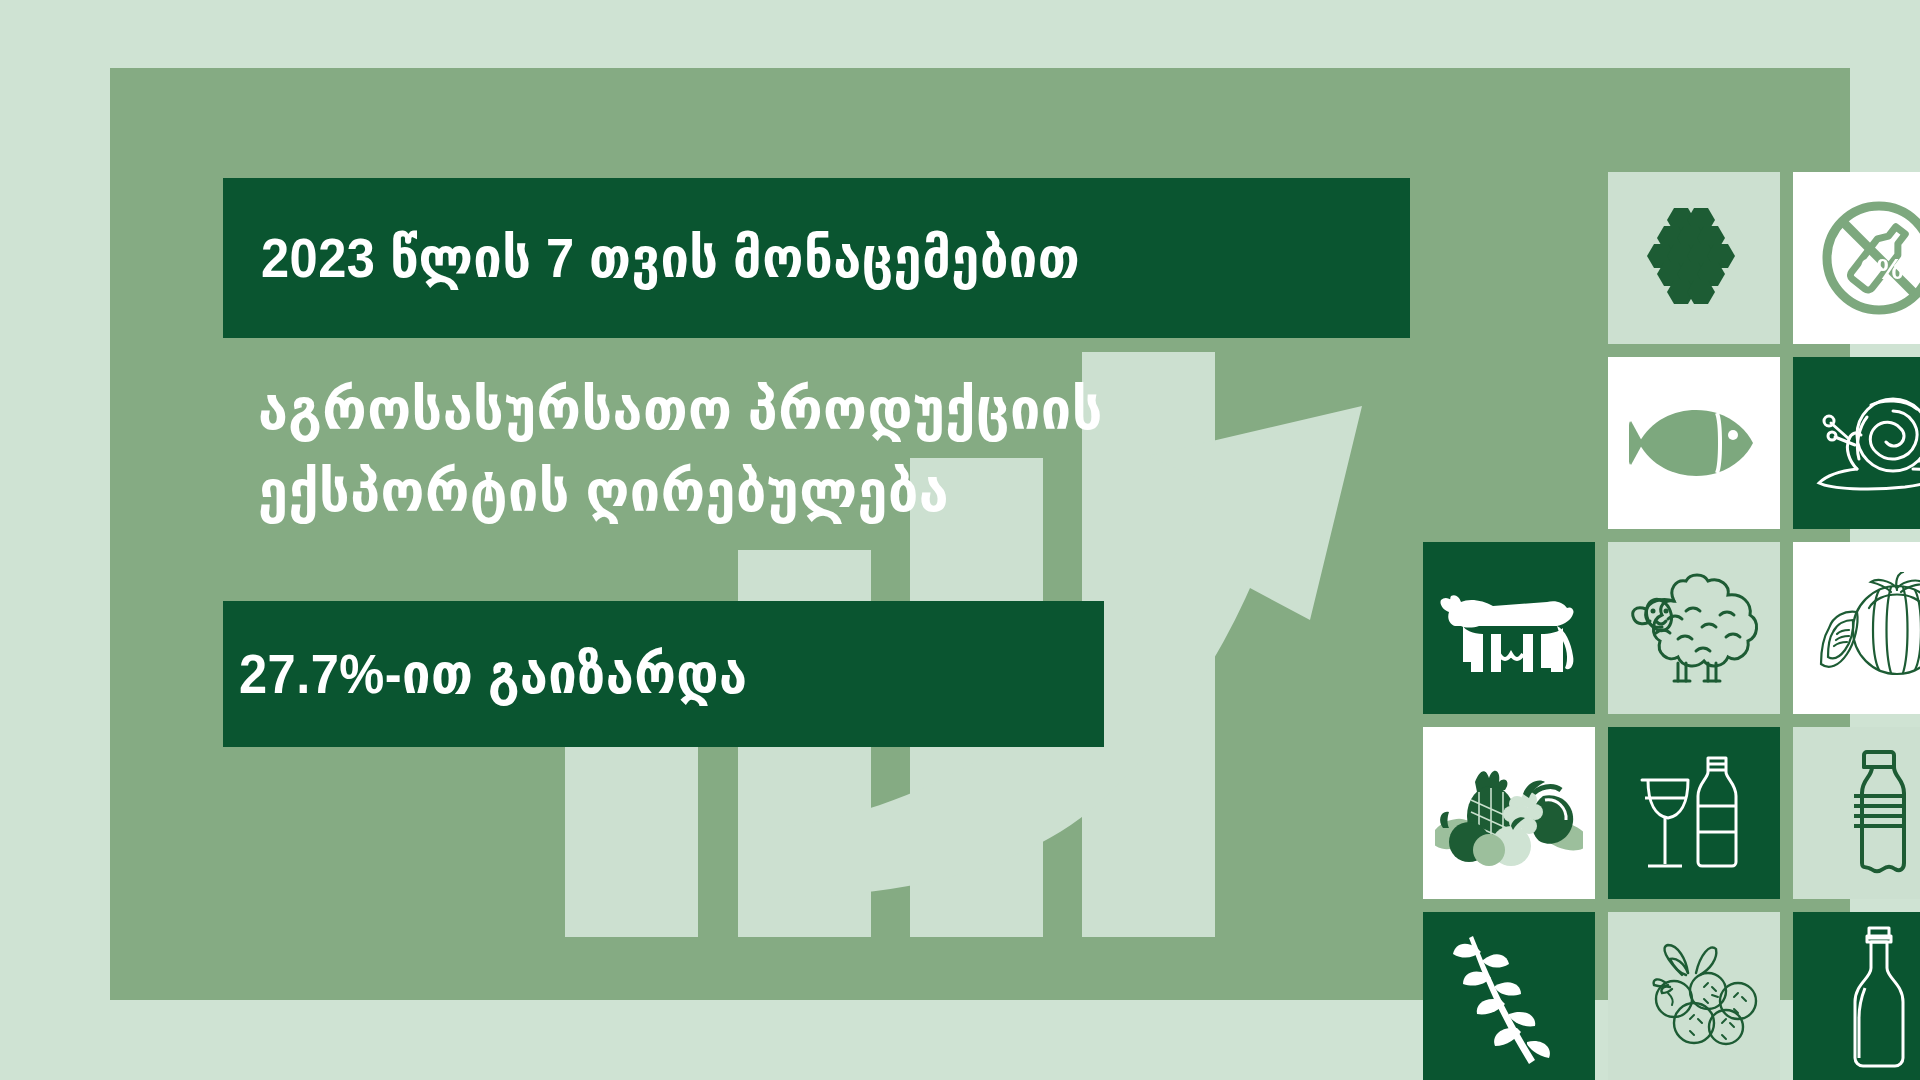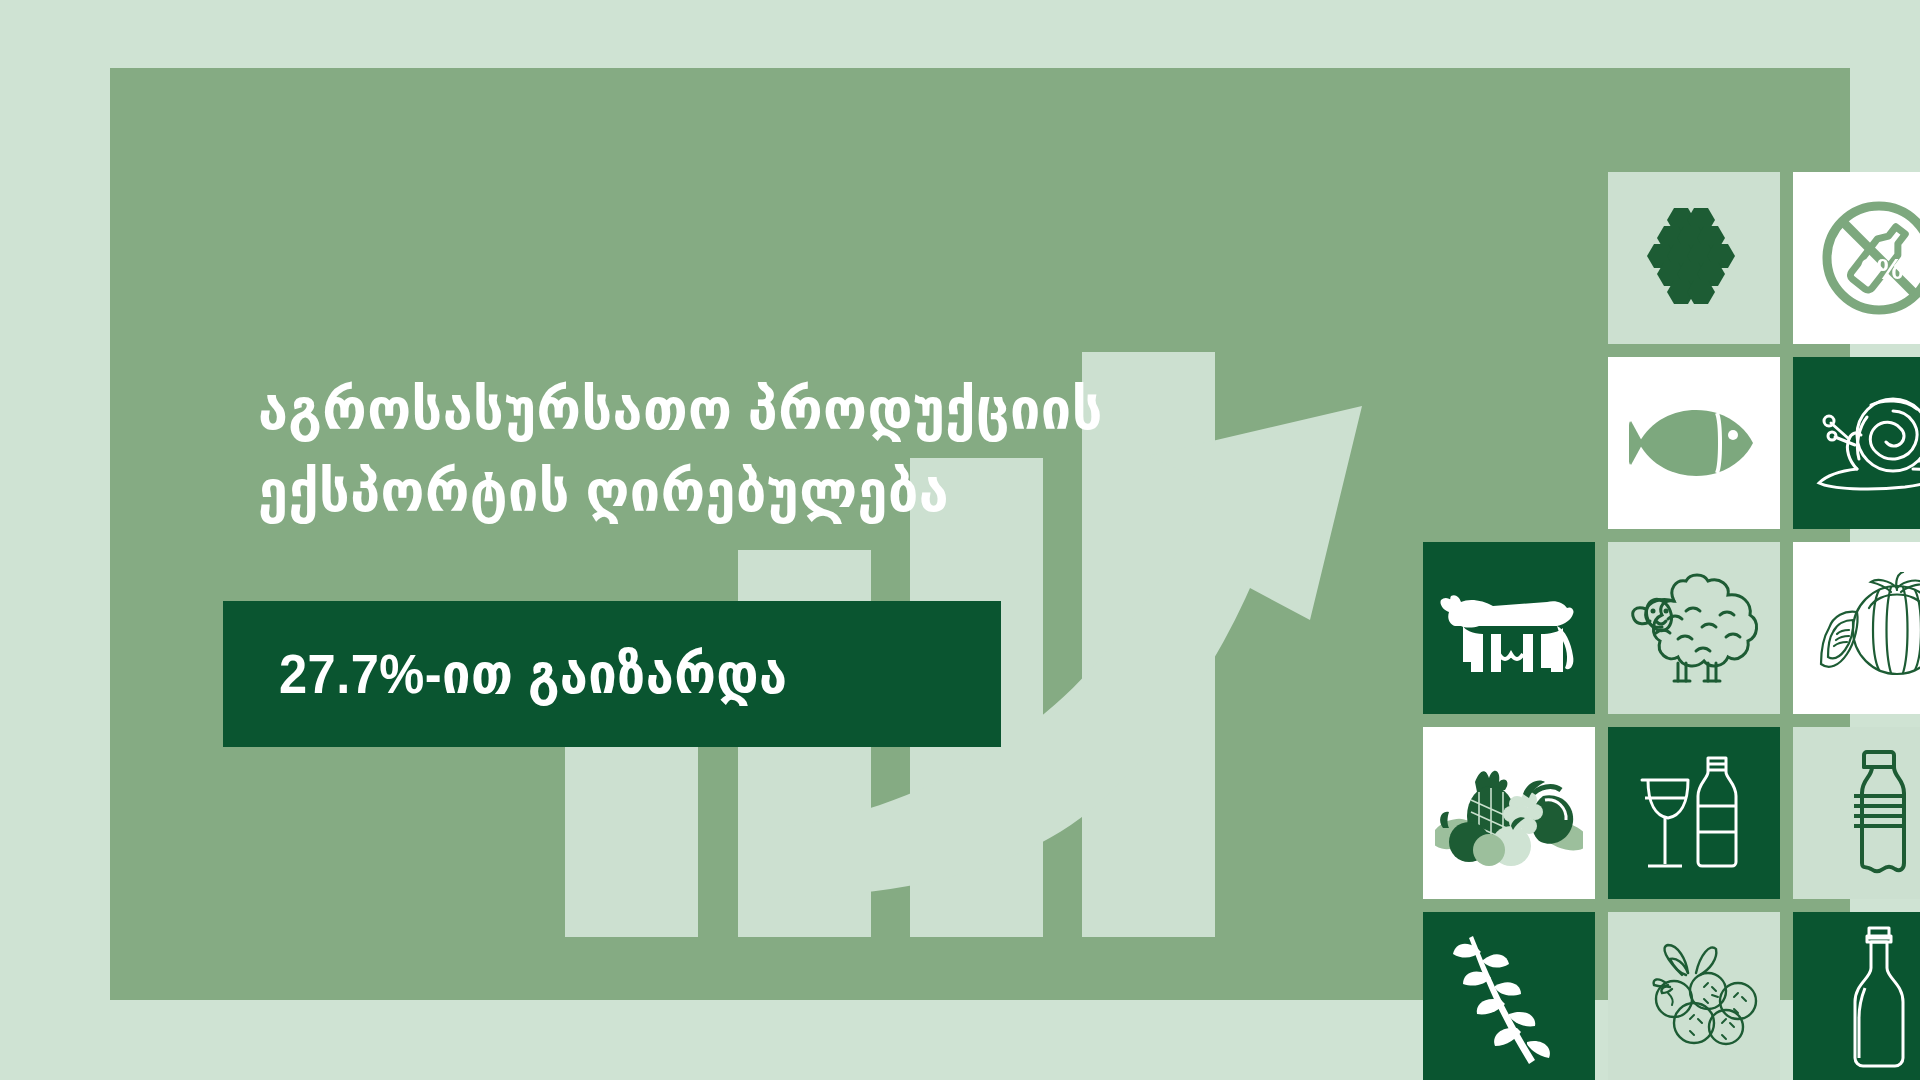--- a/index.html
+++ b/index.html
@@ -18,21 +18,21 @@
   .bar{position:absolute;background:#cce0d0;}
   
   #arrow{position:absolute;left:640px;top:330px;width:620px;height:500px;}
   
   .band{
     position:absolute;background:#0a5530;
     display:flex;align-items:center;
     box-sizing:border-box;
   }
   #band-top{left:113px;top:110px;width:1187px;height:160px;padding-left:38px;}
-  #band-pct{left:113px;top:533px;width:778px;height:146px;padding-left:56px;}
+  #band-pct{left:113px;top:533px;width:881px;height:146px;padding-left:16px;}
   .band-text{
     color:#ffffff;
     font-weight:bold;
     font-size:55px;
     letter-spacing:0.5px;
     line-height:1;
     transform:scaleX(0.92);
     transform-origin:left center;
     white-space:nowrap;
   }
@@ -77,20 +77,23 @@
              C 110,428 250,372 340,272
              C 400,206 440,138 462,86
              L 398,58
              L 612,8
              L 560,222
              L 500,190
              C 470,258 420,340 350,404
              C 262,484 120,500 8,500 Z" fill="#cce0d0"></path>
   </svg>
 
+  <div class="band" id="band-top">
+    <span class="band-text">2023 წლის 7 თვის მონაცემებით</span>
+  </div>
 
   <div id="headline">
     <div>აგროსასურსათო პროდუქციის</div>
     <div>ექსპორტის ღირებულება</div>
   </div>
 
   <div class="band" id="band-pct">
     <span class="band-text">27.7%-ით გაიზარდა</span>
   </div>
 

